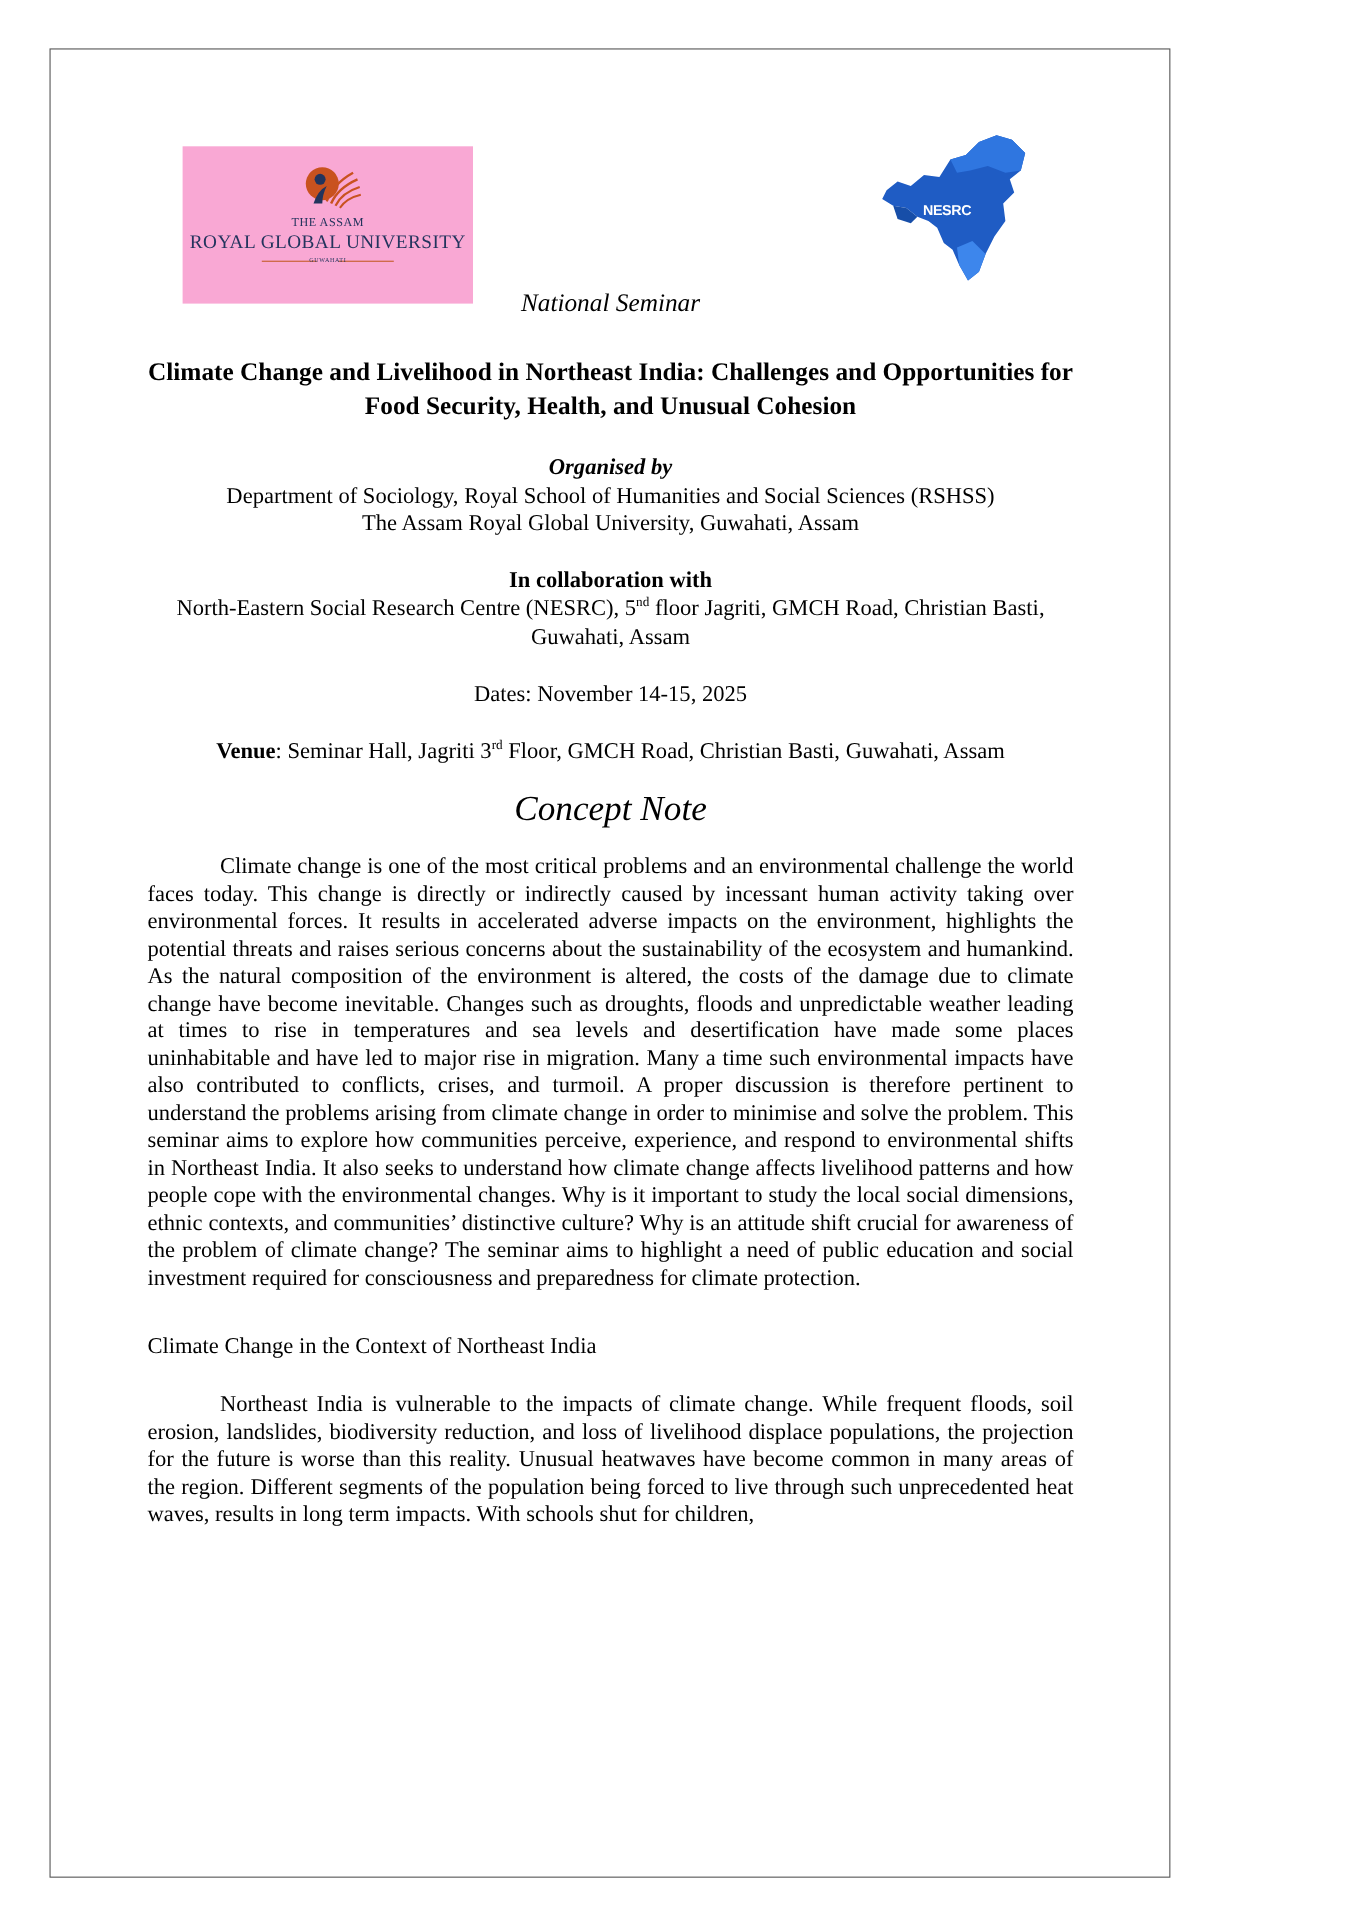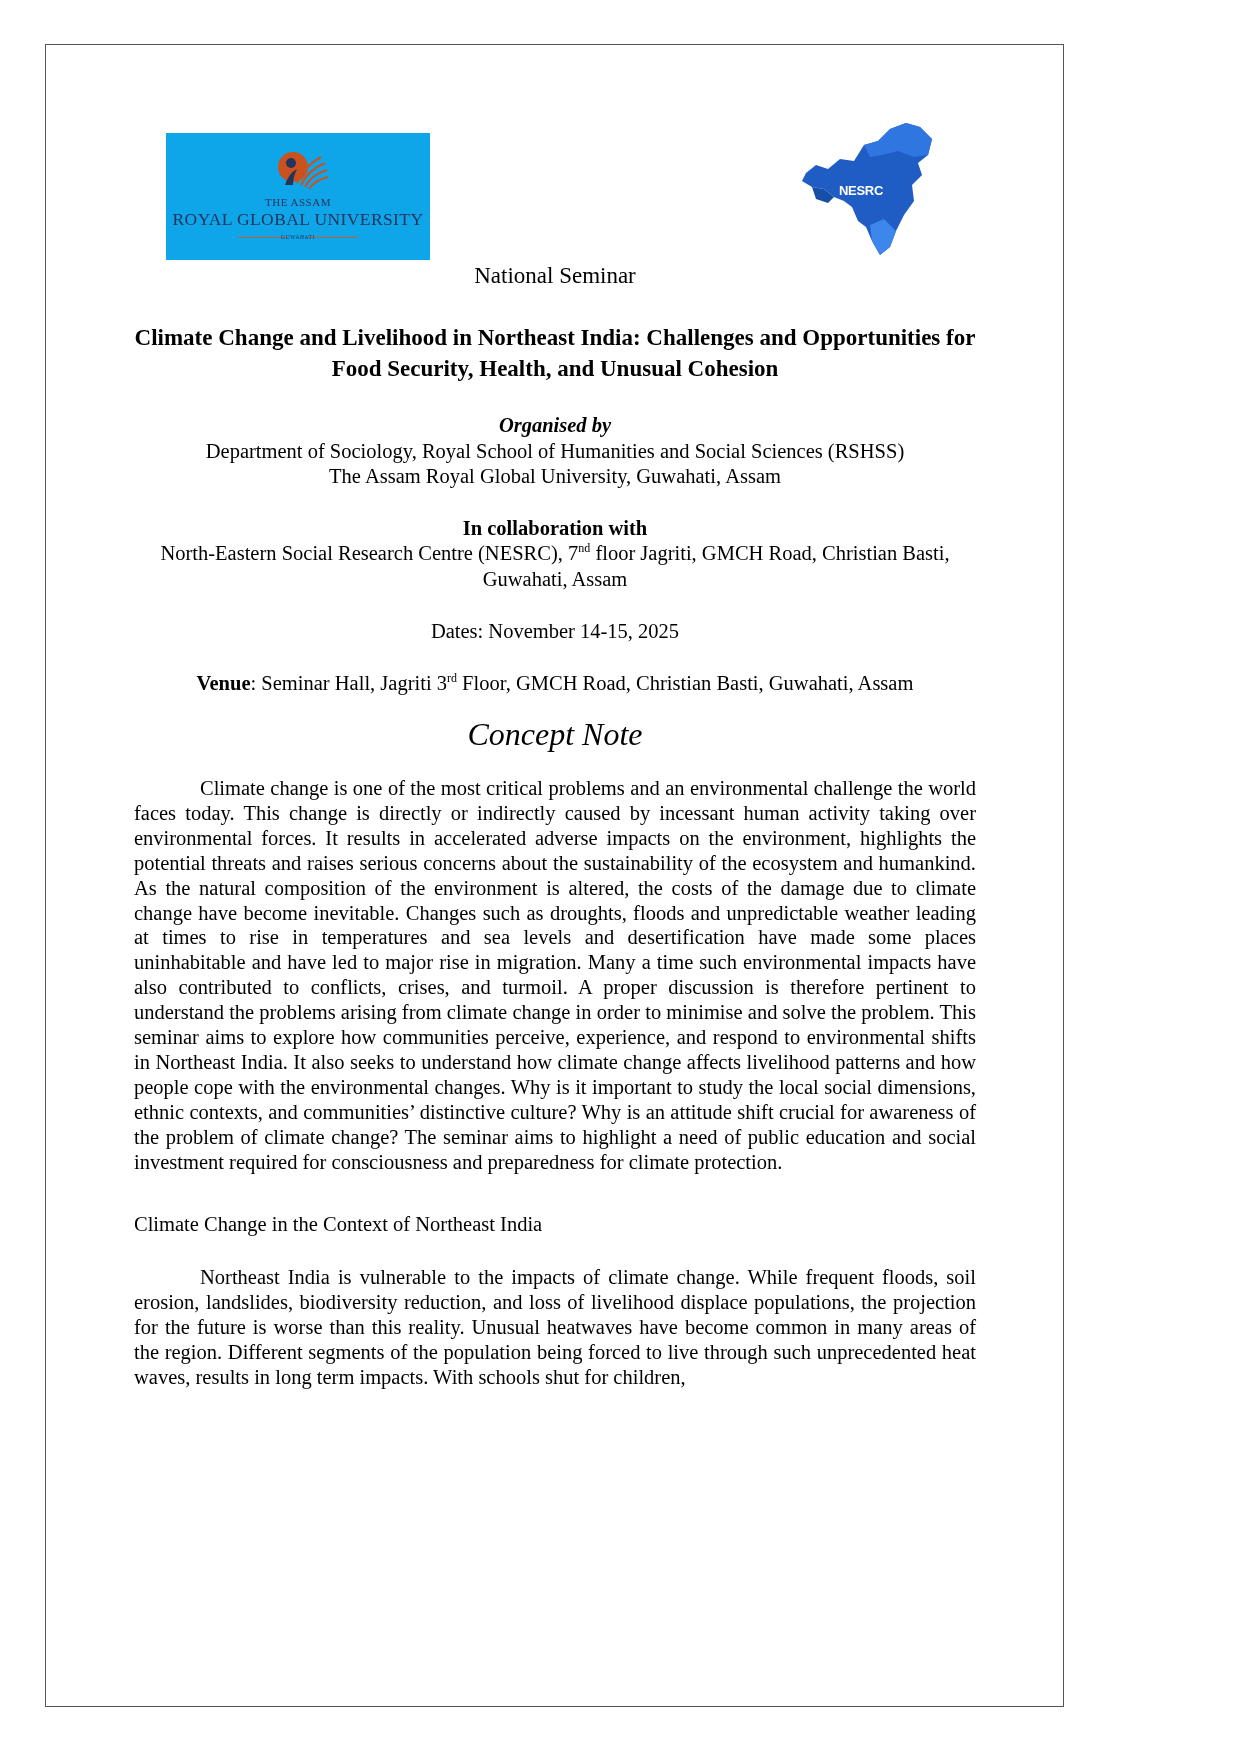--- a/index.html
+++ b/index.html
@@ -23,22 +23,22 @@
       height: 1663px;
       border: 1px solid #555;
       box-sizing: border-box;
     }
     
     .logo-left {
       position: absolute;
       left: 166px;
       top: 133px;
       width: 264px;
-      height: 127px;
-      background: #0ea5e9;
+      height: 143px;
+      background: #f9a8d4;
     }
     .logo-left .emblem {
       position: absolute;
       left: 105px;
       top: 10px;
       width: 60px;
       height: 52px;
     }
     .logo-left .assam-line {
       position: absolute;
@@ -95,20 +95,21 @@
     .center {
       position: absolute;
       left: 130px;
       width: 850px;
       text-align: center;
       font-size: 20.5px;
       line-height: 26px;
     }
     .seminar-title {
       top: 263px;
+      font-style: italic;
       font-size: 23px;
     }
     .main-title {
       top: 322px;
       font-weight: bold;
       font-size: 23px;
       line-height: 31px;
     }
     .organised-label {
       top: 412px;
@@ -184,21 +185,21 @@
 </div>
 
 <div class="center seminar-title">National Seminar</div>
 <div class="center main-title">Climate Change and Livelihood in Northeast India: Challenges and Opportunities for Food Security, Health, and Unusual Cohesion</div>
 
 <div class="center organised-label">Organised by</div>
 <div class="center dept-line">Department of Sociology, Royal School of Humanities and Social Sciences (RSHSS)</div>
 <div class="center univ-line">The Assam Royal Global University, Guwahati, Assam</div>
 
 <div class="center collab-label">In collaboration with</div>
-<div class="center collab-text"><span>North-Eastern Social Research Centre (NESRC), 7</span><sup>nd</sup><span> floor Jagriti, GMCH Road, Christian Basti, Guwahati, Assam</span></div>
+<div class="center collab-text"><span>North-Eastern Social Research Centre (NESRC), 5</span><sup>nd</sup><span> floor Jagriti, GMCH Road, Christian Basti, Guwahati, Assam</span></div>
 
 <div class="center dates">Dates: November 14-15, 2025</div>
 
 <div class="center venue"><b>Venue</b><span>: Seminar Hall, Jagriti 3</span><sup>rd</sup><span> Floor, GMCH Road, Christian Basti, Guwahati, Assam</span></div>
 
 <div class="center concept-title">Concept Note</div>
 <div class="para para-1">Climate change is one of the most critical problems and an environmental challenge the world faces today. This change is directly or indirectly caused by incessant human activity taking over environmental forces. It results in accelerated adverse impacts on the environment, highlights the potential threats and raises serious concerns about the sustainability of the ecosystem and humankind. As the natural composition of the environment is altered, the costs of the damage due to climate change have become inevitable. Changes such as droughts, floods and unpredictable weather leading at times to rise in temperatures and sea levels and desertification have made some places uninhabitable and have led to major rise in migration. Many a time such environmental impacts have also contributed to conflicts, crises, and turmoil. A proper discussion is therefore pertinent to understand the problems arising from climate change in order to minimise and solve the problem. This seminar aims to explore how communities perceive, experience, and respond to environmental shifts in Northeast India. It also seeks to understand how climate change affects livelihood patterns and how people cope with the environmental changes. Why is it important to study the local social dimensions, ethnic contexts, and communities’ distinctive culture? Why is an attitude shift crucial for awareness of the problem of climate change? The seminar aims to highlight a need of public education and social investment required for consciousness and preparedness for climate protection.</div>
 
 <div class="section-heading">Climate Change in the Context of Northeast India</div>
 <div class="para para-2">Northeast India is vulnerable to the impacts of climate change. While frequent floods, soil erosion, landslides, biodiversity reduction, and loss of livelihood displace populations, the projection for the future is worse than this reality. Unusual heatwaves have become common in many areas of the region. Different segments of the population being forced to live through such unprecedented heat waves, results in long term impacts. With schools shut for children,</div>

